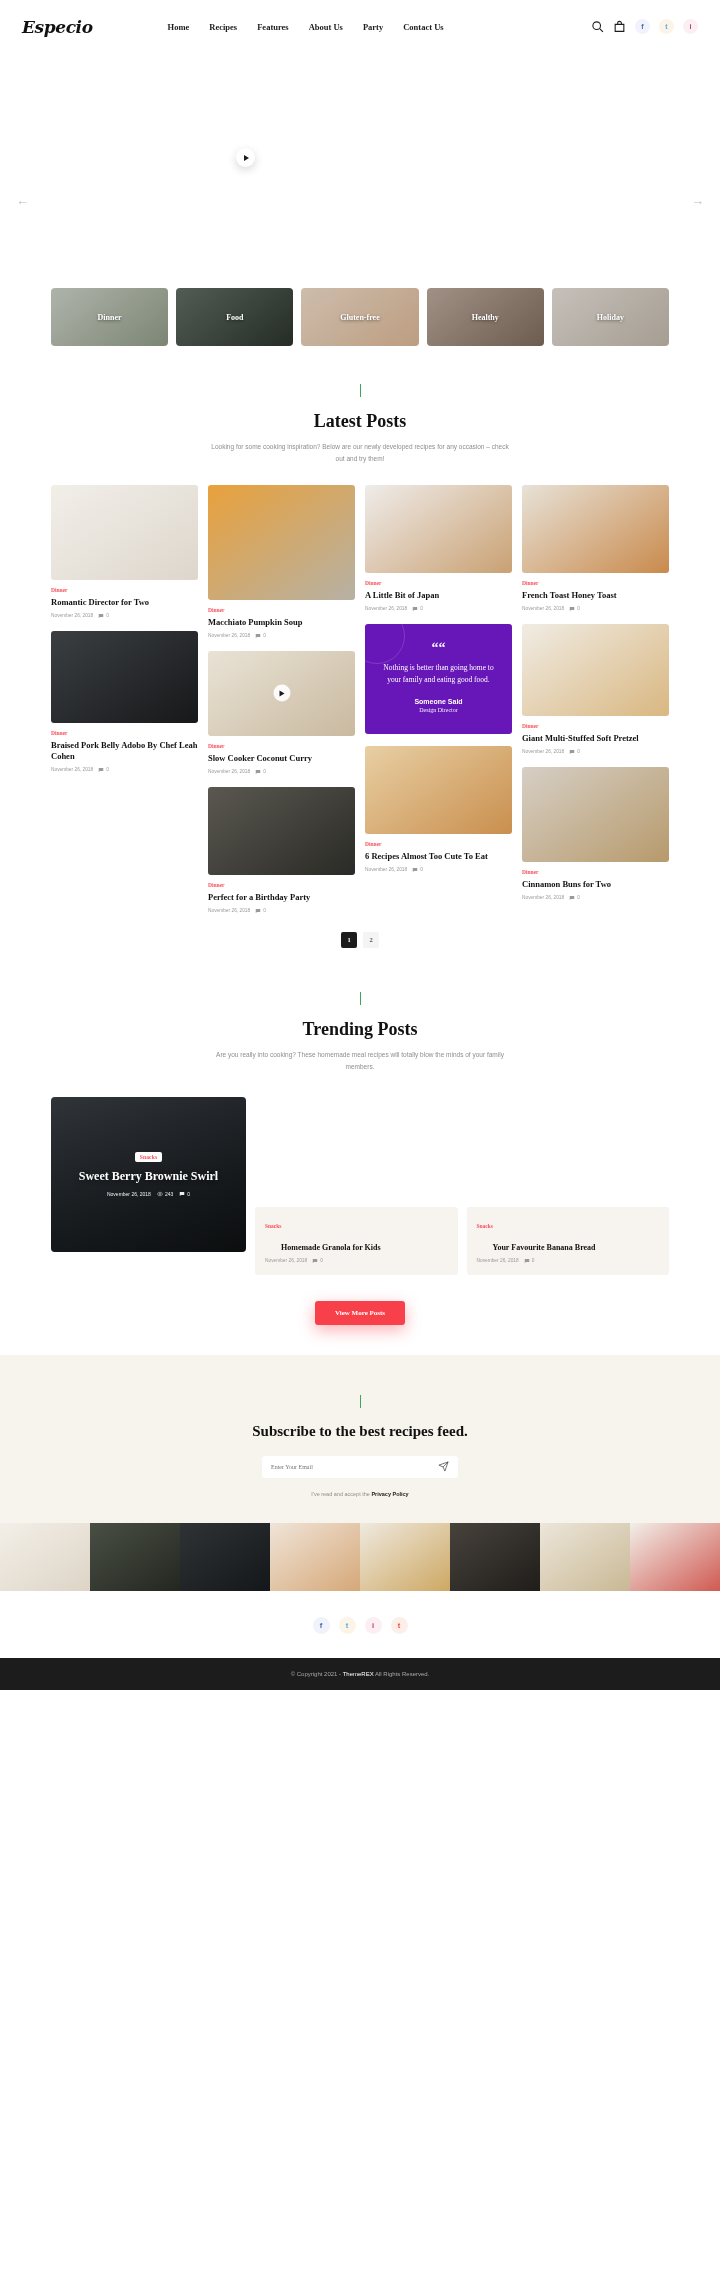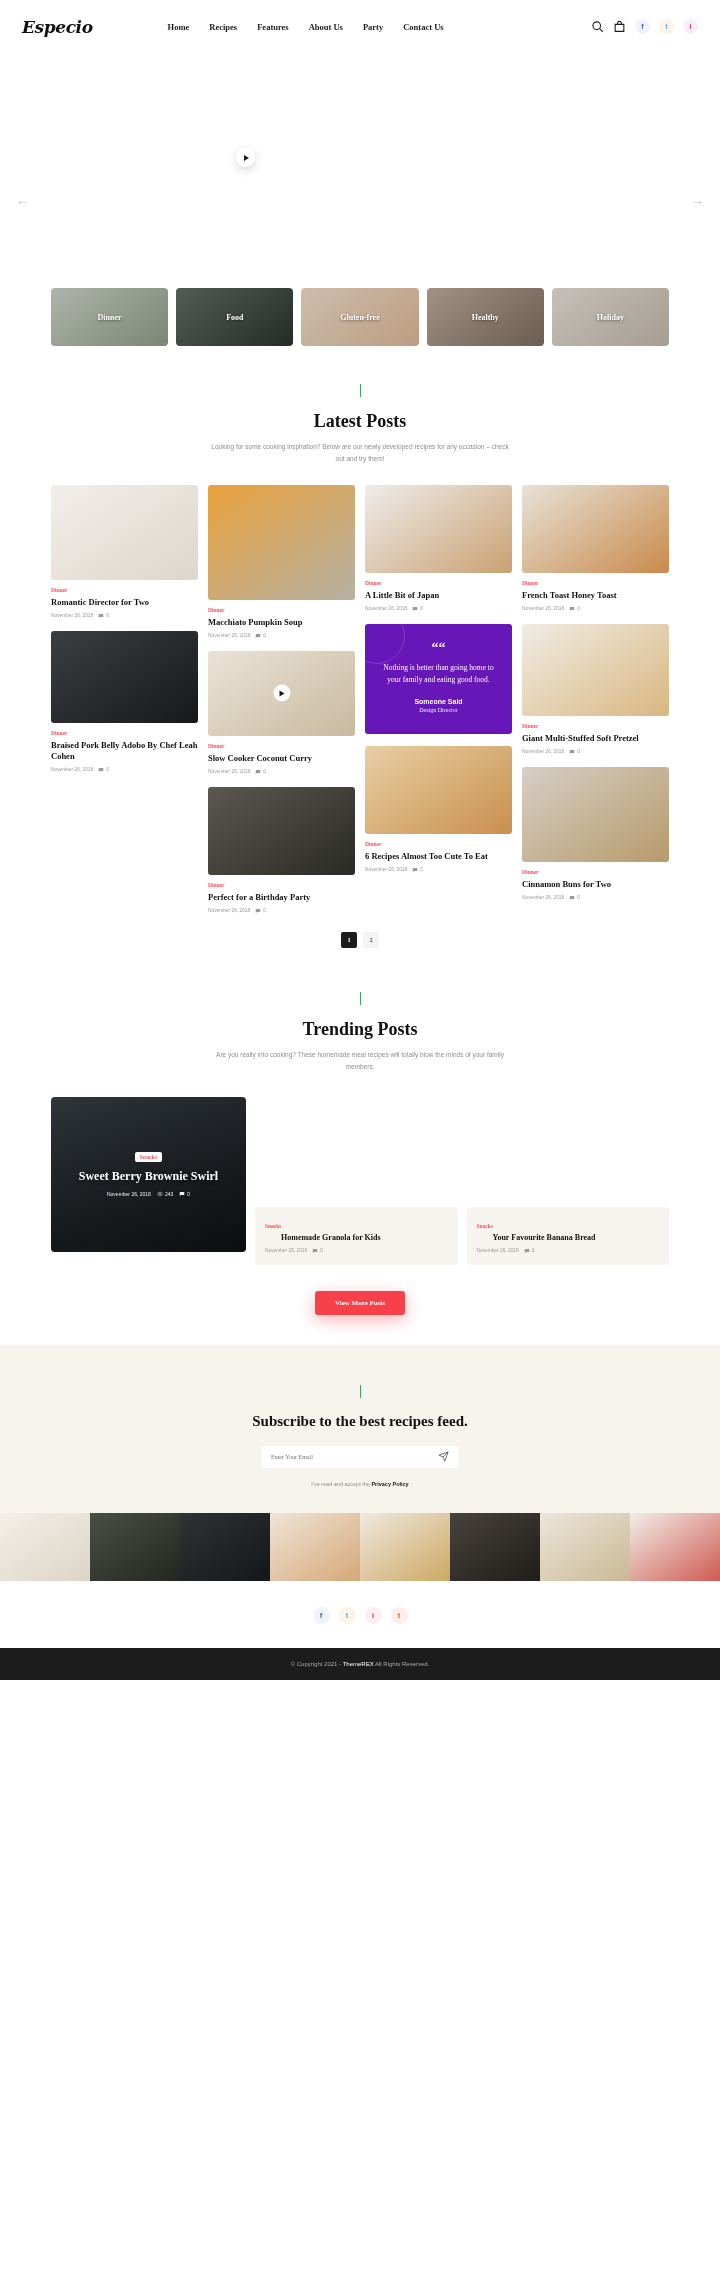--- a/index.html
+++ b/index.html
@@ -75,21 +75,21 @@
   .trend{display:flex;gap:9px;padding:24px 51px 0;align-items:flex-start;}
   .trend-big{width:195px;height:155px;border-radius:4px;position:relative;overflow:hidden;display:flex;flex-direction:column;
      align-items:center;justify-content:center;}
   .trend-big::after{content:"";position:absolute;inset:0;background:linear-gradient(180deg,rgba(0,0,0,.18),rgba(0,0,0,.42));}
   .trend-big>*{position:relative;z-index:2;}
   .trend-big .pill{background:#fff;}
   .trend-big h3{font-family:"Liberation Serif",serif;font-weight:700;font-size:12px;color:#fff;margin-top:7px;text-shadow:0 1px 4px rgba(0,0,0,.5);}
   .trend-big .meta{color:#eee;margin-top:7px;}
   .trend-side{display:flex;gap:9px;margin-top:110px;flex:1;}
   .tside{flex:1;background:#f7f3ef;border-radius:3px;padding:9px 10px 11px;}
-  .tside .card-title{font-size:8px;margin-top:4px;padding-left:16px;}
+  .tside .card-title{font-size:8px;margin-top:14px;padding-left:16px;}
 
   .viewmore{display:block;margin:26px auto 0;background:#f8404a;color:#fff;border:none;border-radius:3px;
      font-family:"Liberation Serif",serif;font-weight:700;font-size:7px;padding:8px 20px;box-shadow:0 5px 16px rgba(248,64,74,.42);}
 
   
   .subs{background:#f7f3ed;padding:40px 0 26px;text-align:center;margin-top:30px;position:relative;overflow:hidden;}
   .subs h2{font-family:"Liberation Serif",serif;font-weight:700;font-size:15px;line-height:1.2;color:#111;}
   .sub-form{width:196px;margin:16px auto 0;background:#fff;border-radius:3px;display:flex;align-items:center;padding:0 9px;height:22px;}
   .sub-form input{flex:1;border:none;outline:none;font-size:6px;color:#999;font-family:"Liberation Serif",serif;background:transparent;}
   .sub-note{font-size:5.5px;color:#8e8e8e;margin-top:13px;}

